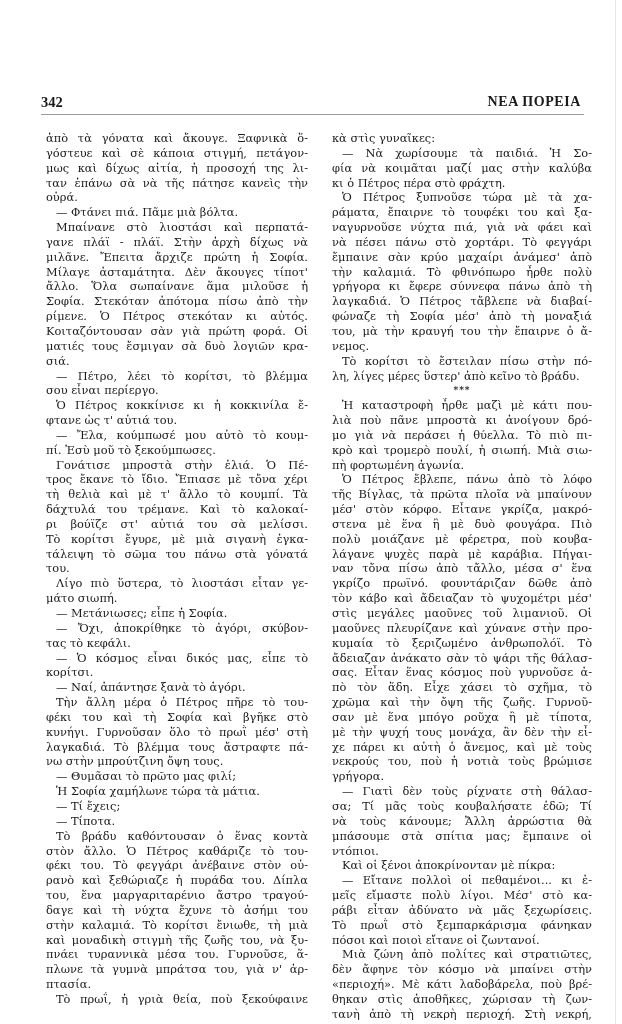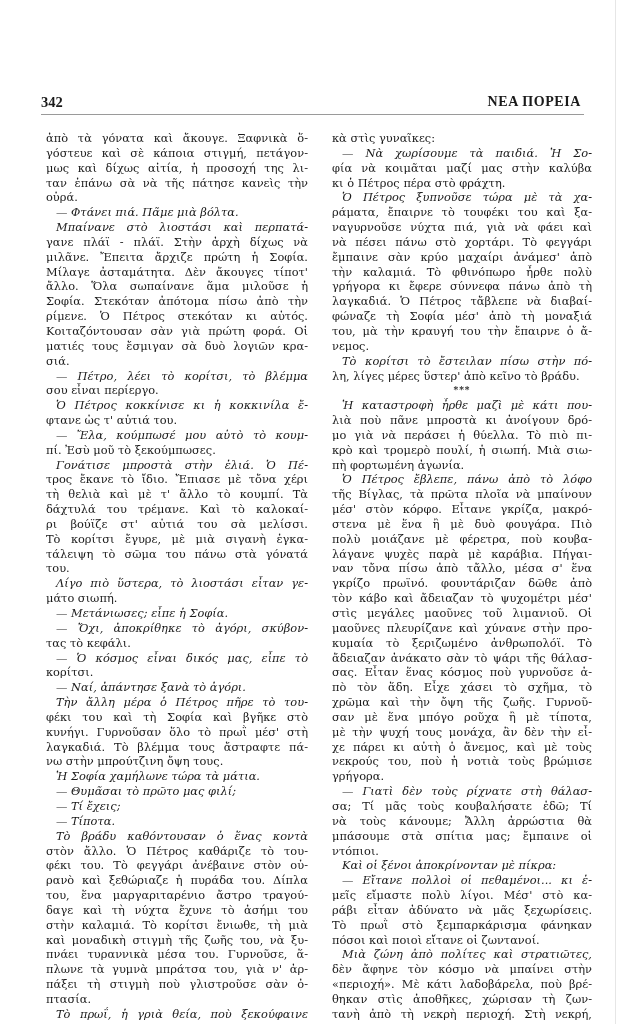--- a/index.html
+++ b/index.html
@@ -32,21 +32,21 @@
   }
   .column {
     position: absolute; top: 131px; width: 262px;
     font-size: 11.4px; line-height: 14.85px;
     text-align: justify; hyphens: none;
   }
   .col-left { left: 46px; }
   .col-right { left: 332px; width: 260px; }
   .line { display: block; white-space: nowrap; text-align-last: justify; overflow: hidden; height: 14.85px; }
   .line.last { text-align-last: left; }
-  .line.indent { padding-left: 10px; font-style: italic; }
+  .line.indent { padding-left: 10px; }
   .line.center { text-align-last: center; text-align: center; font-weight: bold; font-size: 9px; letter-spacing: 1px; }
 </style>
 </head>
 <body>
 
 <div class="page-edge"></div>
 
 <div class="header">
   <span class="page-number">342</span>
   <span class="journal-title">ΝΕΑ ΠΟΡΕΙΑ</span>
@@ -90,35 +90,34 @@
     <span class="line indent">— Ὄχι, ἀποκρίθηκε τὸ ἀγόρι, σκύβον-</span>
     <span class="line last">τας τὸ κεφάλι.</span>
     <span class="line indent">— Ὁ κόσμος εἶναι δικός μας, εἶπε τὸ</span>
     <span class="line last">κορίτσι.</span>
     <span class="line indent last">— Ναί, ἀπάντησε ξανὰ τὸ ἀγόρι.</span>
     <span class="line indent">Τὴν ἄλλη μέρα ὁ Πέτρος πῆρε τὸ του-</span>
     <span class="line ">φέκι του καὶ τὴ Σοφία καὶ βγῆκε στὸ</span>
     <span class="line ">κυνήγι. Γυρνοῦσαν ὅλο τὸ πρωῒ μέσ' στὴ</span>
     <span class="line ">λαγκαδιά. Τὸ βλέμμα τους ἄστραφτε πά-</span>
     <span class="line last">νω στὴν μπρούτζινη ὄψη τους.</span>
+    <span class="line indent last">— Θυμᾶσαι τὸ πρῶτο μας φιλί;</span>
     <span class="line indent last">Ἡ Σοφία χαμήλωνε τώρα τὰ μάτια.</span>
-    <span class="line indent last">— Θυμᾶσαι τὸ πρῶτο μας φιλί;</span>
     <span class="line indent last">— Τί ἔχεις;</span>
     <span class="line indent last">— Τίποτα.</span>
     <span class="line indent">Τὸ βράδυ καθόντουσαν ὁ ἕνας κοντὰ</span>
     <span class="line ">στὸν ἄλλο. Ὁ Πέτρος καθάριζε τὸ του-</span>
     <span class="line ">φέκι του. Τὸ φεγγάρι ἀνέβαινε στὸν οὐ-</span>
     <span class="line ">ρανὸ καὶ ξεθώριαζε ἡ πυράδα του. Δίπλα</span>
     <span class="line ">του, ἕνα μαργαριταρένιο ἄστρο τραγού-</span>
     <span class="line ">δαγε καὶ τὴ νύχτα ἔχυνε τὸ ἀσήμι του</span>
     <span class="line ">στὴν καλαμιά. Τὸ κορίτσι ἔνιωθε, τὴ μιὰ</span>
     <span class="line ">καὶ μοναδικὴ στιγμὴ τῆς ζωῆς του, νὰ ξυ-</span>
     <span class="line ">πνάει τυραννικὰ μέσα του. Γυρνοῦσε, ἅ-</span>
     <span class="line ">πλωνε τὰ γυμνὰ μπράτσα του, γιὰ ν' ἀρ-</span>
-    <span class="line ">πάξει τὴ στιγμὴ ποὺ γλιστροῦσε σὰν ὀ-</span>
     <span class="line last">πτασία.</span>
     <span class="line indent">Τὸ πρωΐ, ἡ γριὰ θεία, ποὺ ξεκούφαινε</span>
   </div>
 <div class="column col-right" id="col-right">
     <span class="line last">κὰ στὶς γυναῖκες:</span>
     <span class="line indent">— Νὰ χωρίσουμε τὰ παιδιά. Ἡ Σο-</span>
     <span class="line ">φία νὰ κοιμᾶται μαζί μας στὴν καλύβα</span>
     <span class="line last">κι ὁ Πέτρος πέρα στὸ φράχτη.</span>
     <span class="line indent">Ὁ Πέτρος ξυπνοῦσε τώρα μὲ τὰ χα-</span>
     <span class="line ">ράματα, ἔπαιρνε τὸ τουφέκι του καὶ ξα-</span>

